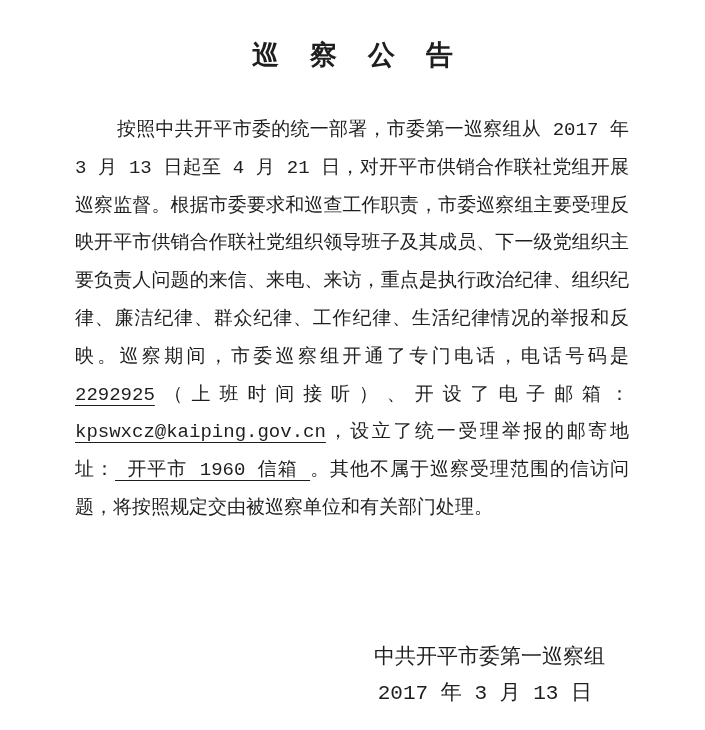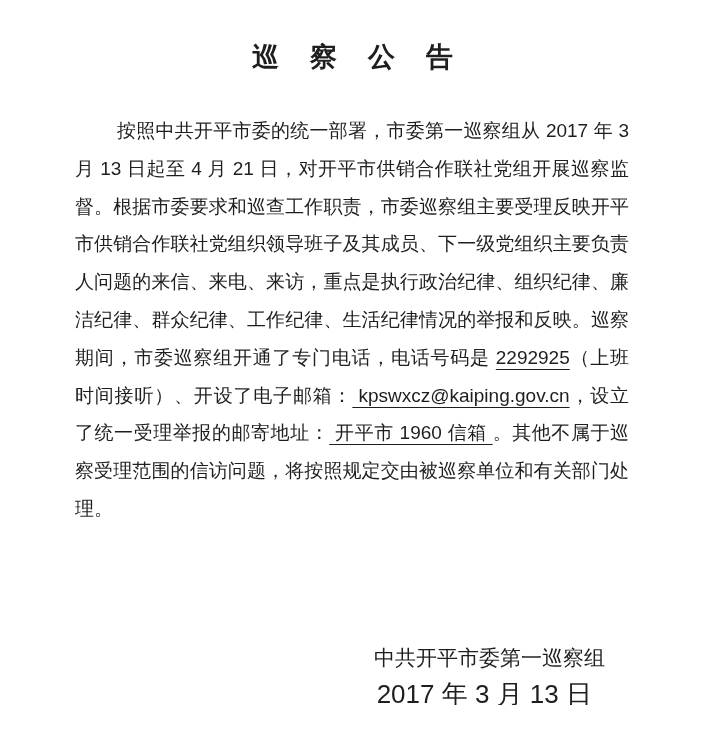--- a/index.html
+++ b/index.html
@@ -6,21 +6,21 @@
     margin: 0;
     padding: 0;
     background: #ffffff;
   }
   .page {
     position: relative;
     width: 705px;
     height: 705px;
     background: #ffffff;
     color: #1e1e1e;
-    font-family: Liberation Sans, sans-serif;
+    font-family: Liberation Mono, monospace;
     overflow: hidden;
   }
   .doc-title {
     position: absolute;
     top: 40px;
     left: 0;
     width: 705px;
     display: flex;
     justify-content: center;
     font-size: 27px;
@@ -55,21 +55,21 @@
     right: 100px;
     font-size: 21px;
     line-height: 34px;
     white-space: nowrap;
     margin-left: 7px;
   }
   .sig-date {
     position: absolute;
     top: 677px;
     right: 113px;
-    font-size: 26px;
+    font-size: 21px;
     line-height: 34px;
     white-space: nowrap;
   }
 </style>
 </head>
 <body>
 
 <div class="page">
 
   <div class="doc-title">

